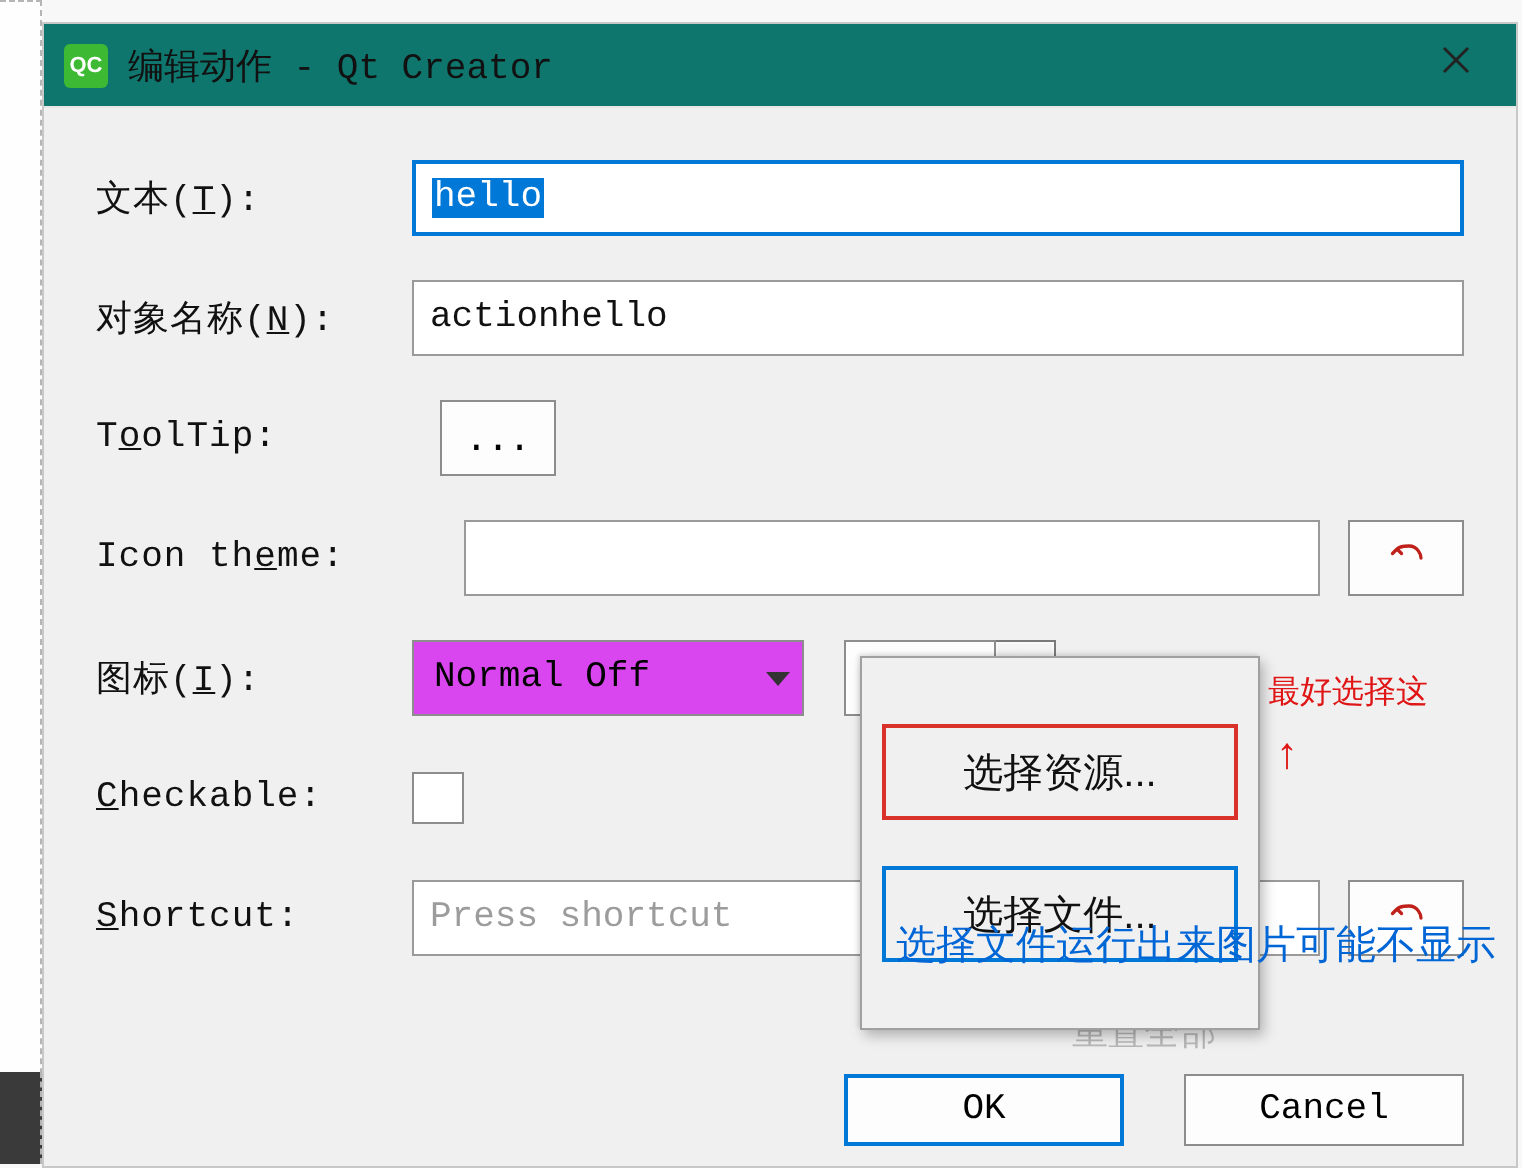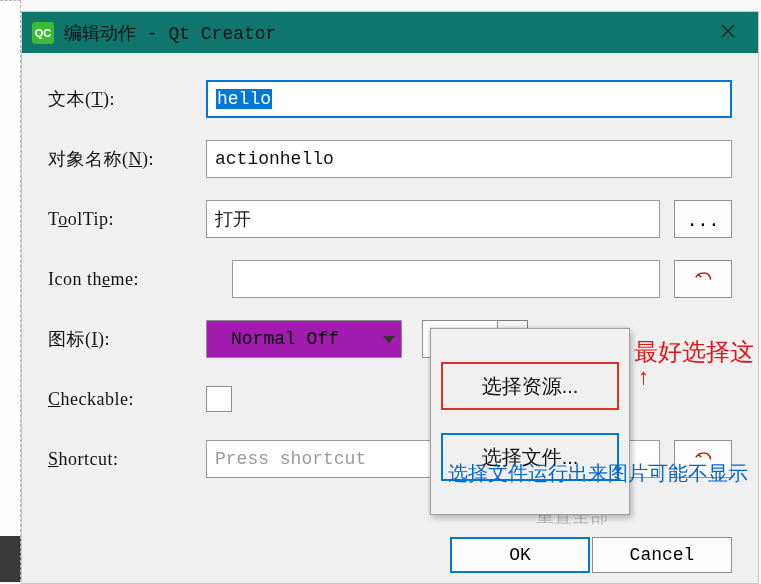--- a/index.html
+++ b/index.html
@@ -81,21 +81,21 @@
   }
   .row {
     display: flex;
     align-items: center;
     margin-bottom: 18px;
     min-height: 42px;
   }
   .label {
     width: 158px;
     font-size: 18px;
-    font-family: Liberation Serif, serif;
+    font-family: Liberation Mono, monospace;
     color: #111;
     letter-spacing: 0.5px;
   }
   .label u { text-decoration: underline; }
   .field {
     flex: 1;
     height: 38px;
     background: #fff;
     border: 1px solid #9a9a9a;
     padding: 0 8px;
@@ -126,25 +126,25 @@
     font-size: 18px;
     cursor: pointer;
   }
   .btn-reset-icon svg { width: 18px; height: 18px; }
   .icon-theme-field {
     margin-left: 26px;
   }
   .combo {
     width: 196px;
     height: 38px;
-    background: #a21caf;
-    border: 1px solid #8d8d8d;
-    display: flex;
-    align-items: center;
-    padding: 0 6px 0 24px;
+    background: #d946ef;
+    border: 1px solid #8d8d8d;
+    display: flex;
+    align-items: center;
+    padding: 0 6px 0 10px;
     font-family: "Consolas","Courier New","SimSun",monospace;
     font-size: 18px;
     cursor: pointer;
   }
   .combo .arrow {
     margin-left: auto;
     border-left: 6px solid transparent;
     border-right: 6px solid transparent;
     border-top: 7px solid #333;
   }
@@ -187,21 +187,21 @@
     background: #fff;
     border: 1px solid #8d8d8d;
     cursor: pointer;
   }
   .placeholder { color: #9c9c9c; }
   .btn-row {
     position: absolute;
     right: 26px;
     bottom: 10px;
     display: flex;
-    gap: 2px;
+    gap: 30px;
   }
   .dlg-btn {
     width: 140px;
     height: 36px;
     background: #fdfdfd;
     border: 1px solid #8d8d8d;
     display: flex;
     align-items: center;
     justify-content: center;
     font-family: "Consolas","Courier New","SimSun",monospace;
@@ -242,21 +242,21 @@
     font-size: 20px;
     border: 2px solid transparent;
     cursor: pointer;
   }
   .menu-item.red { border-color: #d9322b; color: #111; }
   .menu-item.blue { border-color: #0078d7; color: #111; }
   
   .anno {
     position: absolute;
     color: #e01616;
-    font-size: 24px;
+    font-size: 16px;
     z-index: 30;
     font-family: "SimSun","Microsoft YaHei",sans-serif;
   }
   .anno-label { left: 634px; top: 336px; }
   .anno-arrow { left: 638px; top: 364px; font-size: 22px; }
   
   .blue-anno {
     position: absolute;
     left: 448px;
     top: 458px;
@@ -298,23 +298,20 @@
 
     <div class="row">
       <div class="label">对象名称(<u>N</u>):</div>
       <div class="field">
         <span>actionhello</span>
       </div>
     </div>
 
     <div class="row">
       <div class="label">T<u>o</u>olTip:</div>
-      <div class="field">
-        <span>打开</span>
-      </div>
       <div class="btn-small">...</div>
     </div>
 
     <div class="row">
       <div class="label">Icon th<u>e</u>me:</div>
       <div class="field icon-theme-field">
         <span></span>
       </div>
       <div class="btn-small btn-reset-icon">
         <svg viewBox="0 0 24 24">

